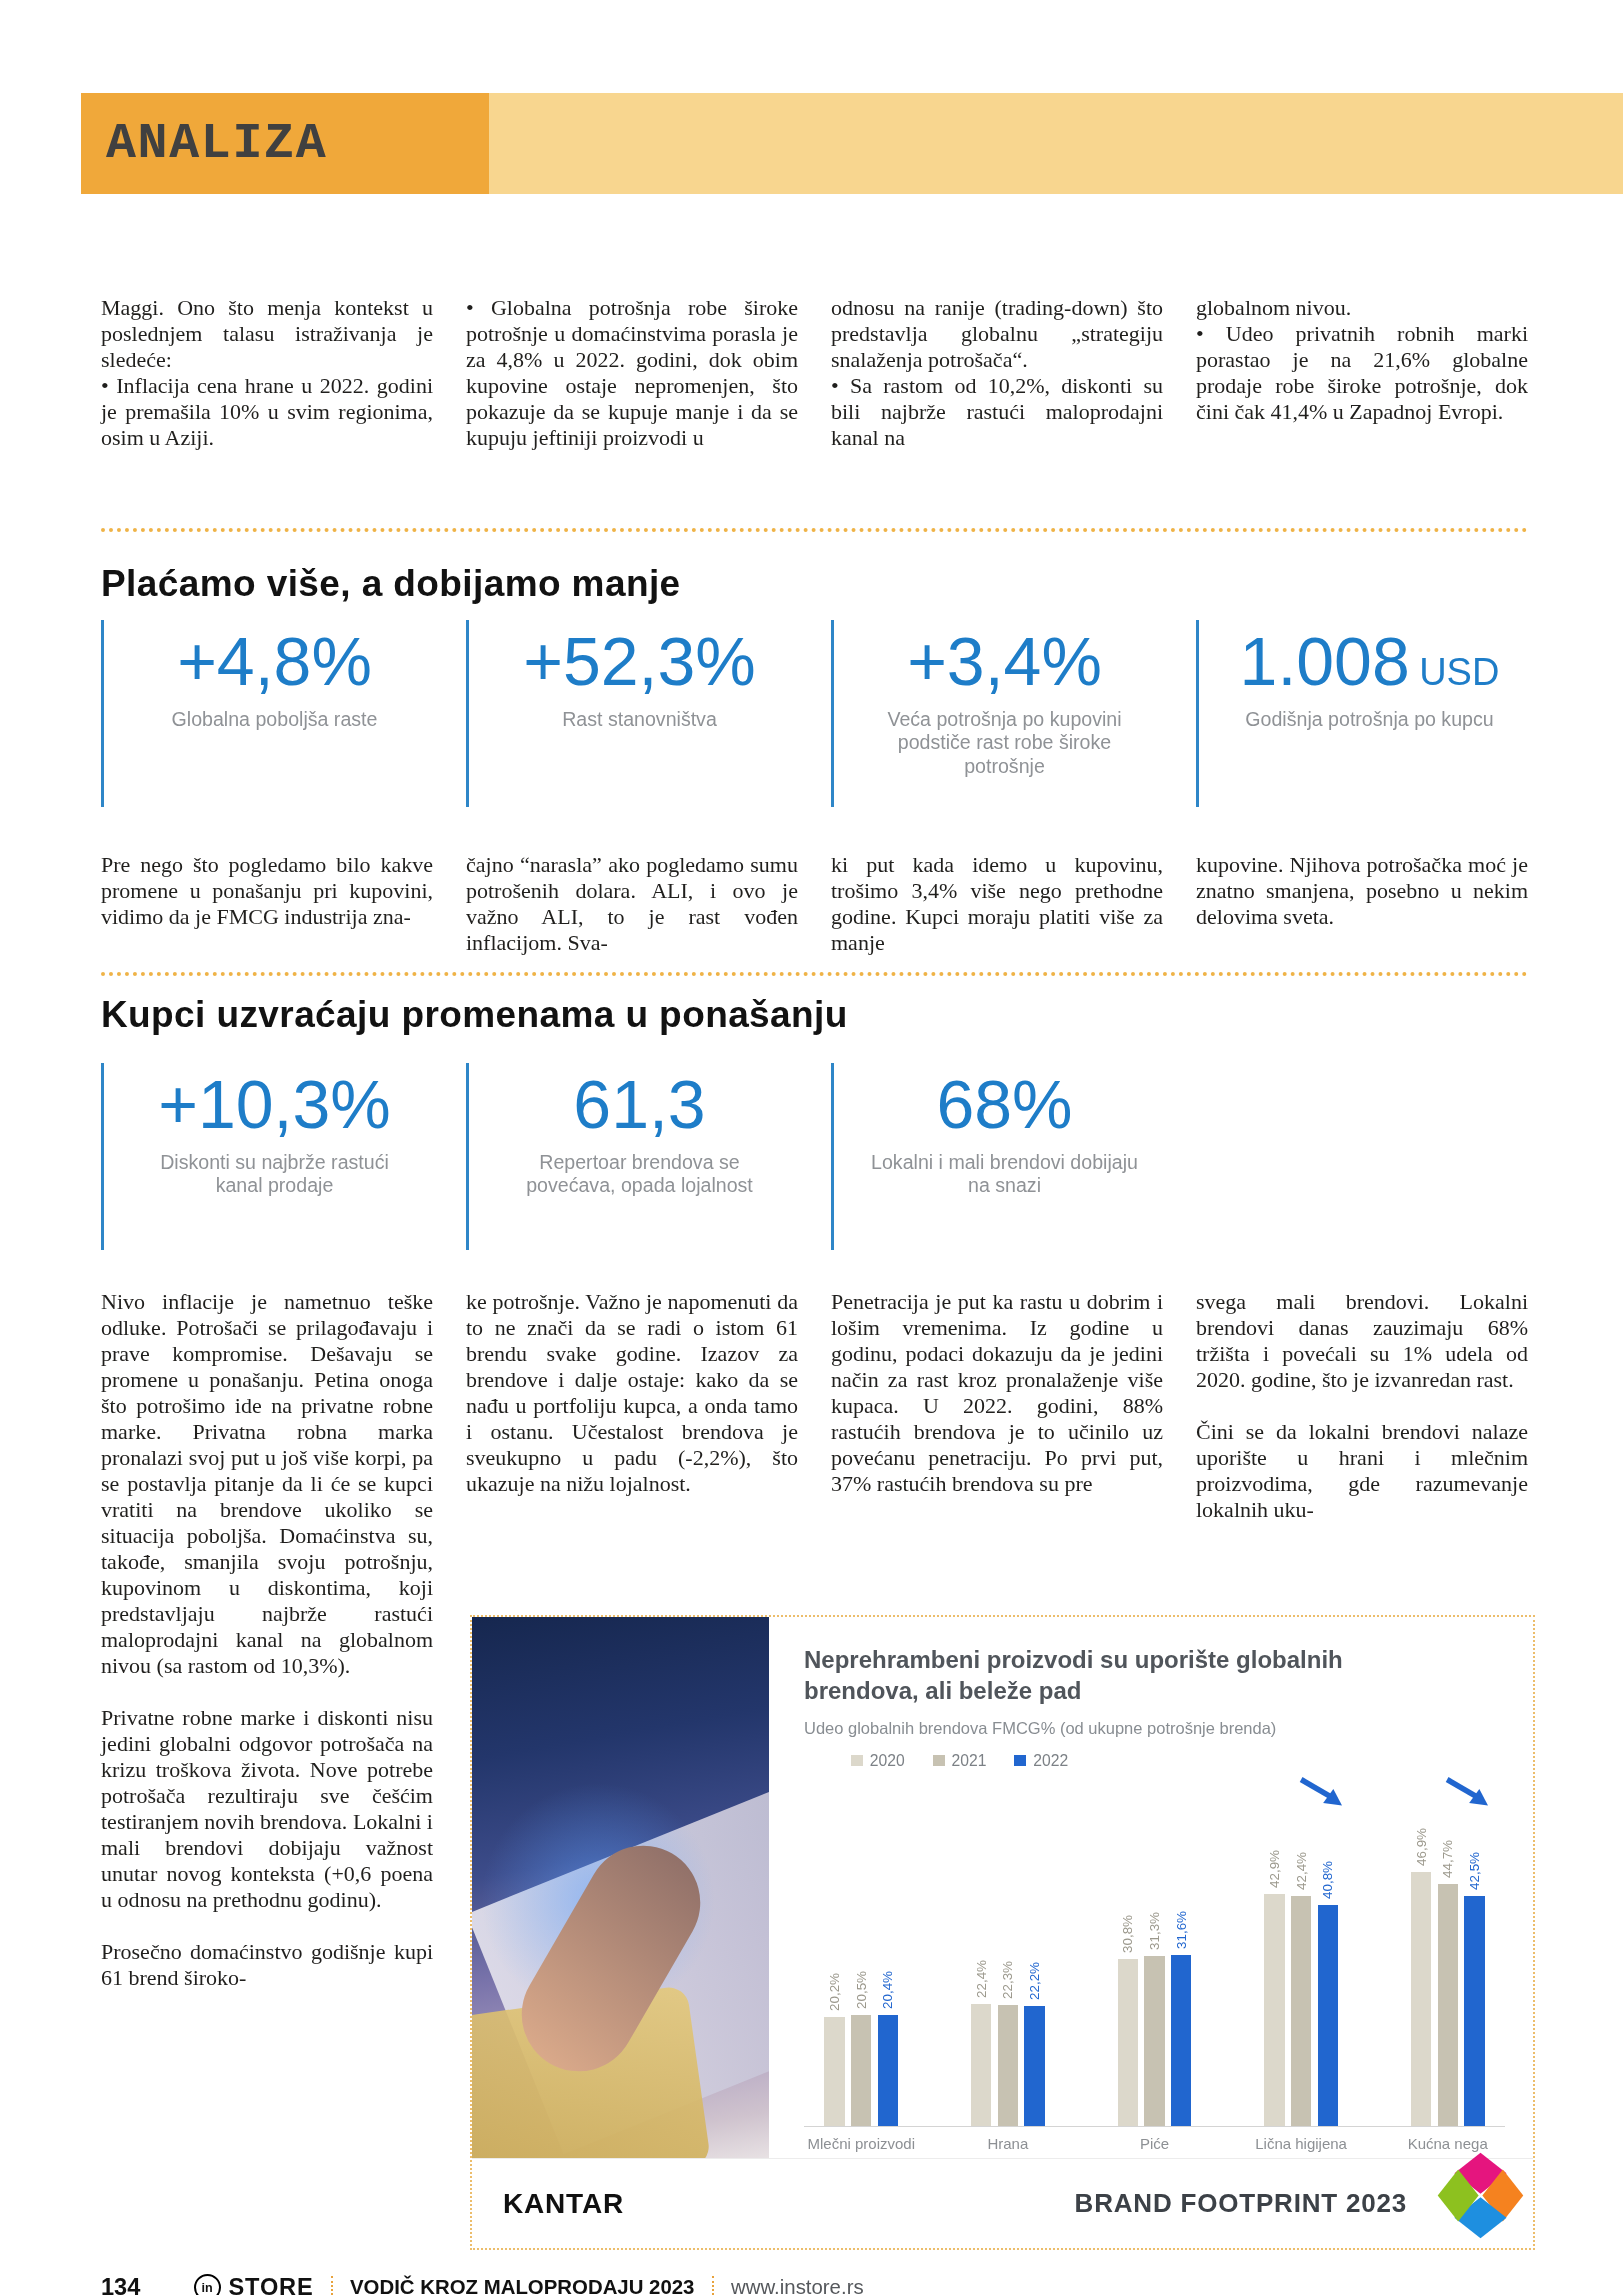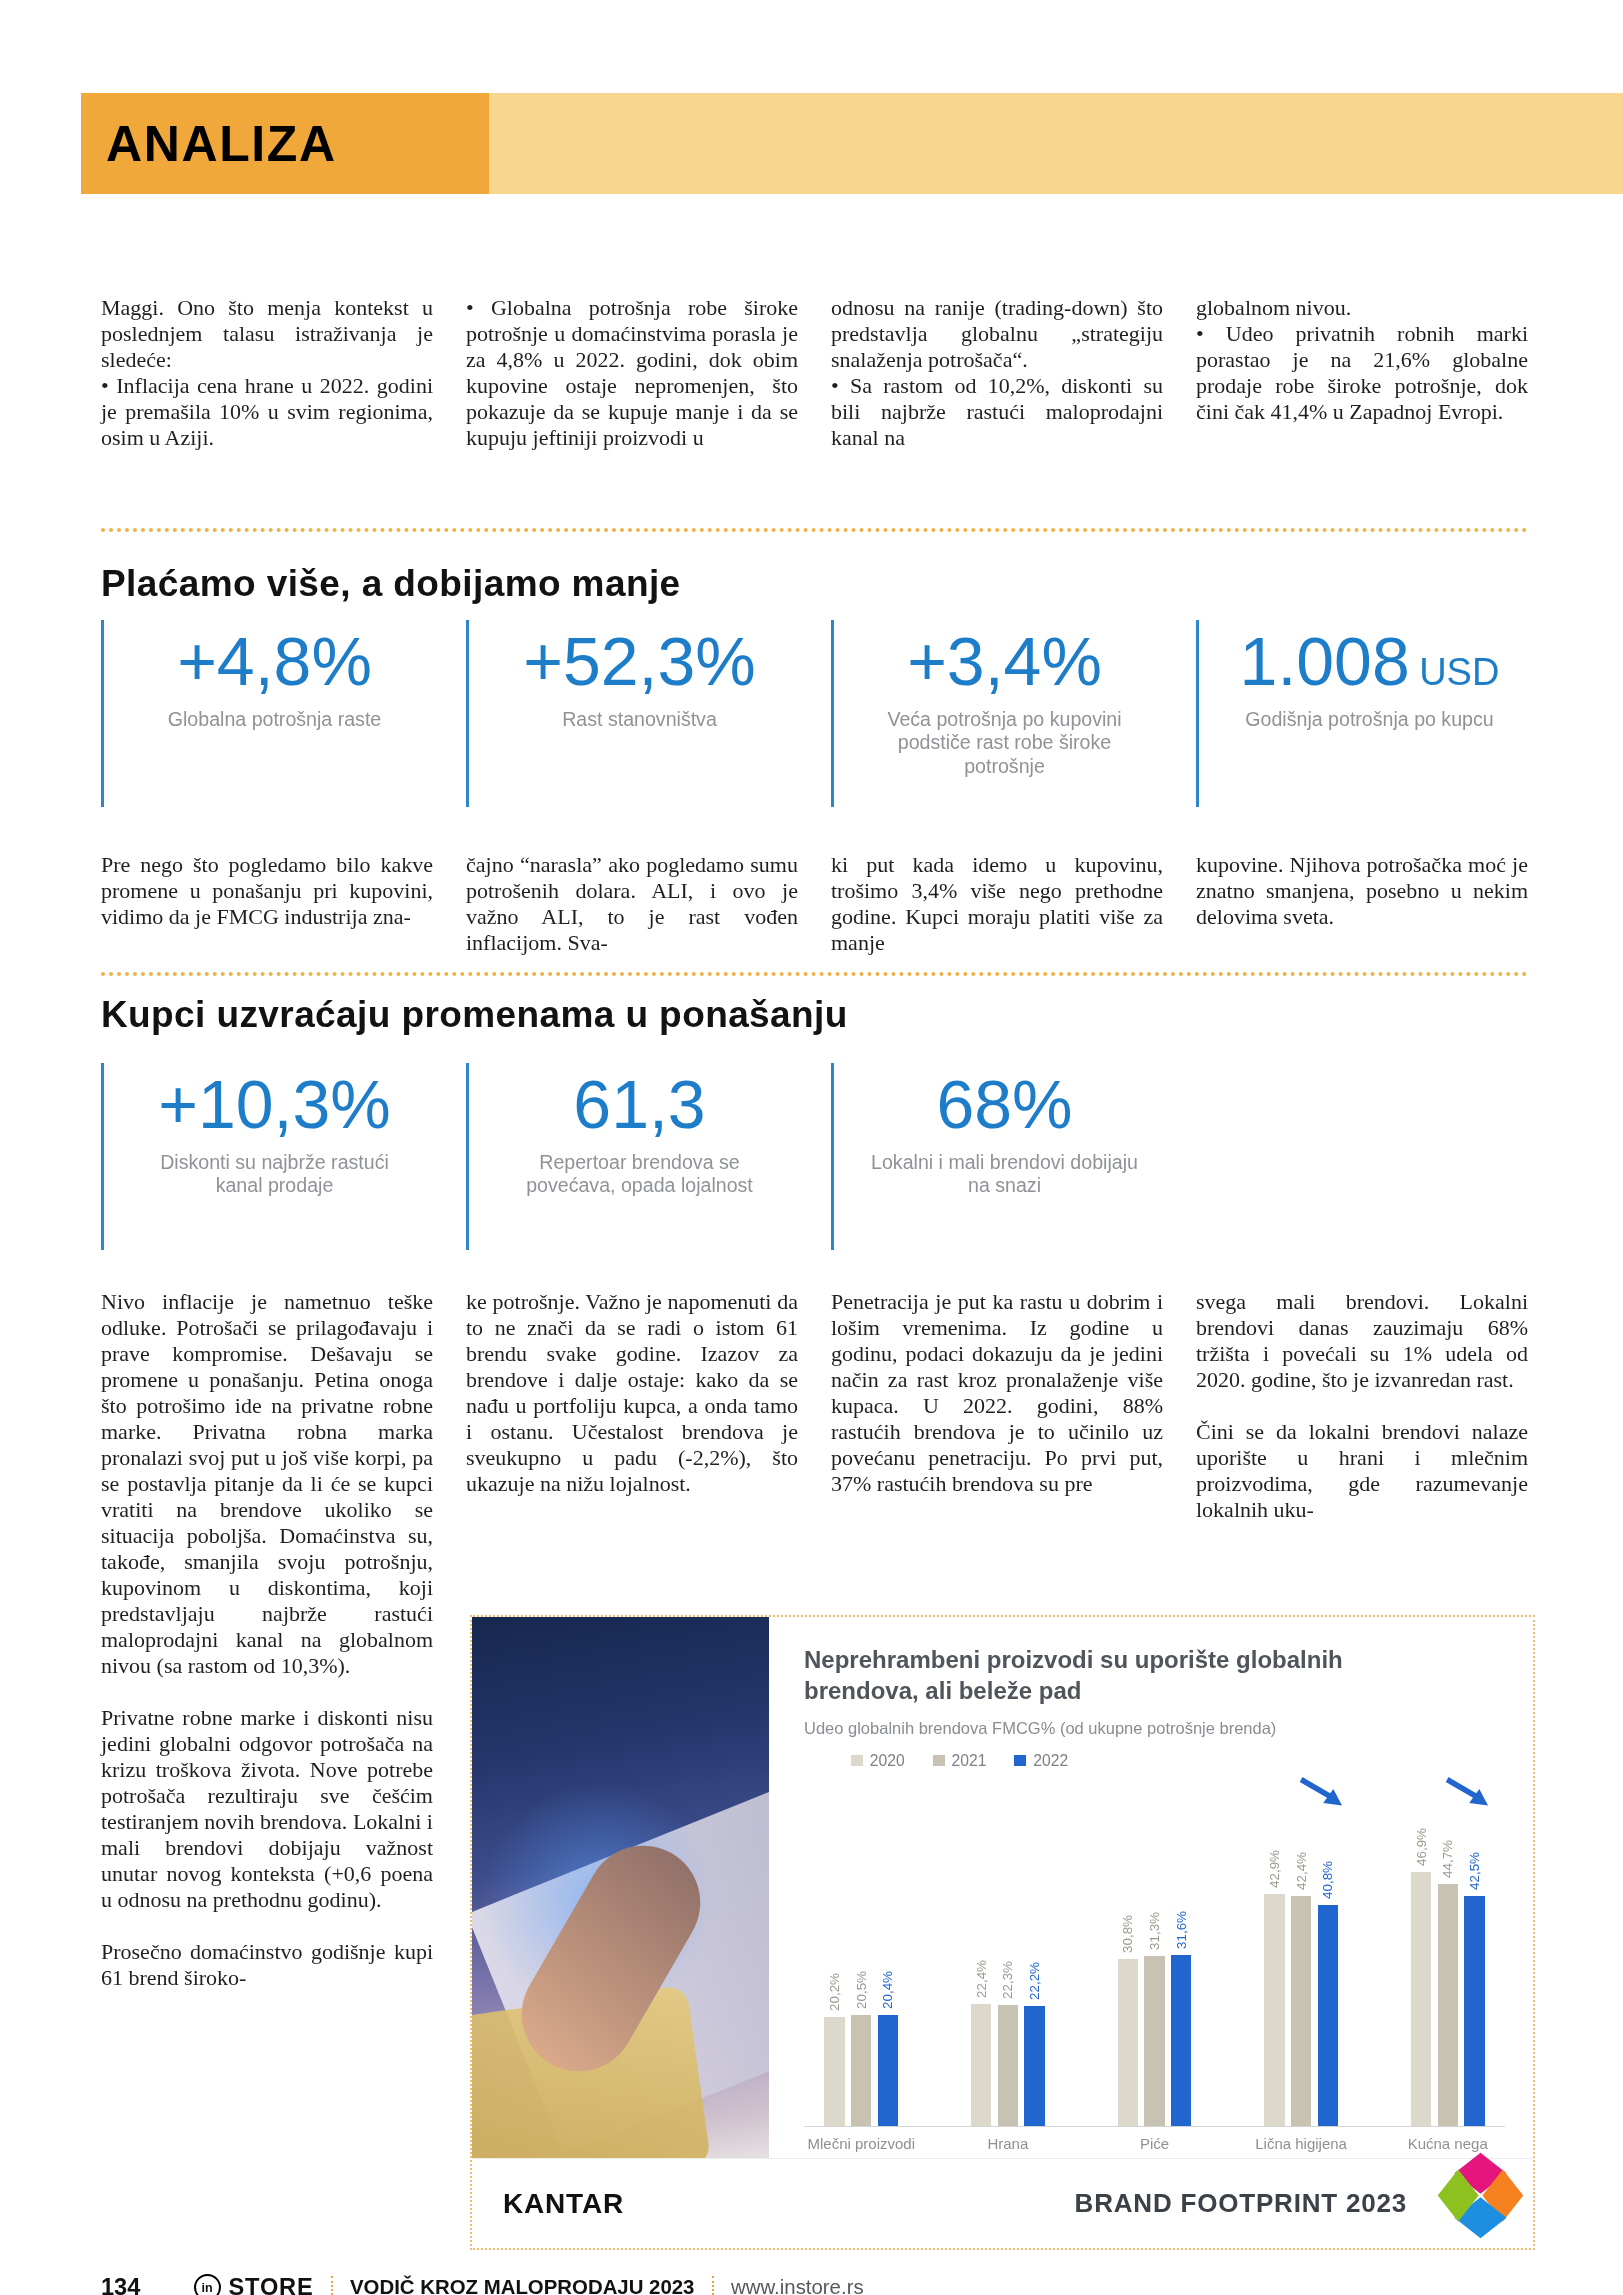--- a/index.html
+++ b/index.html
@@ -4,22 +4,22 @@
 <style>
   * { margin:0; padding:0; box-sizing:border-box; }
   html,body { background:#ffffff; }
   .page { position:relative; width:1623px; height:2295px; background:#ffffff;
           font-family:"Liberation Serif", serif; color:#1c1c1c; overflow:hidden; }
 
   
   .band-light { position:absolute; top:93px; left:81px; right:0; height:101px; background:#f8d68f; }
   .band-dark  { position:absolute; top:93px; left:81px; width:408px; height:101px; background:#f0a83a;
                 display:flex; align-items:center; padding-left:25px; }
-  .band-title { font-family:Liberation Sans, sans-serif; font-weight:bold; font-size:50px;
-                color:#000000; letter-spacing:1.6px; }
+  .band-title { font-family:Liberation Mono, monospace; font-weight:bold; font-size:50px;
+                color:#404040; letter-spacing:1.6px; }
 
   
   .cols4 { position:absolute; left:101px; width:1427px; display:grid;
            grid-template-columns:repeat(4,1fr); column-gap:33px;margin-top:8px; }
   .coltext { font-size:22px; line-height:26px; text-align:justify; white-space:pre-line; color:#201f1d; }
   #intro-cols { top:287px; }
   #sec1-cols  { top:844px; }
   #main-cols  { top:1281px; }
 
   
@@ -131,21 +131,21 @@
   </div>
 
   <div class="dotline" id="dot1"></div>
   <h2 class="sec-heading" id="h1">Plaćamo više, a dobijamo manje</h2>
 
   <div class="stats-row" id="stats1">
     <div class="stat">
       <div class="stat-value">
           <span>+4,8%</span>
         </div>
-      <div class="stat-label">Globalna potrošnja raste</div>
+      <div class="stat-label">Globalna poboljša raste</div>
     </div>
     <div class="stat">
       <div class="stat-value">
           <span>+52,3%</span>
         </div>
       <div class="stat-label">Rast stanovništva</div>
     </div>
     <div class="stat">
       <div class="stat-value">
           <span>+3,4%</span>

